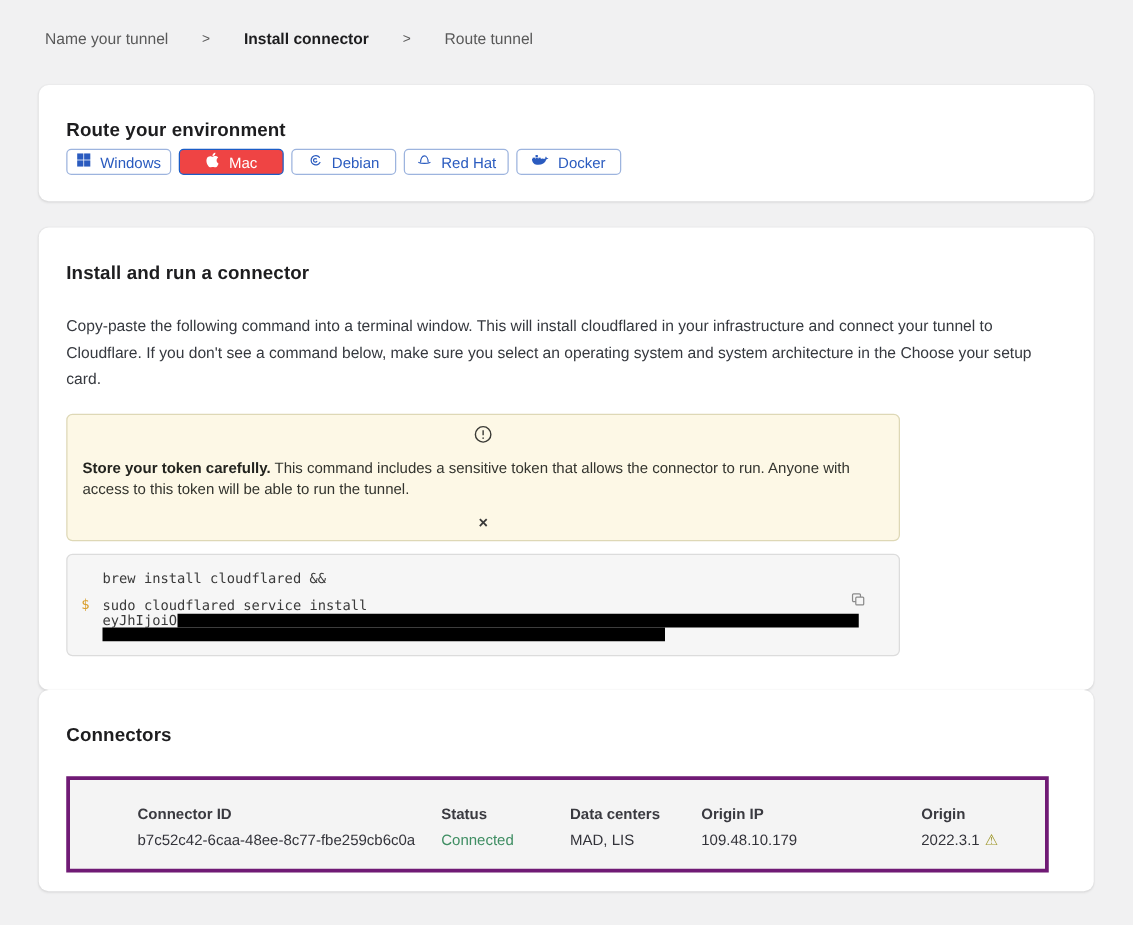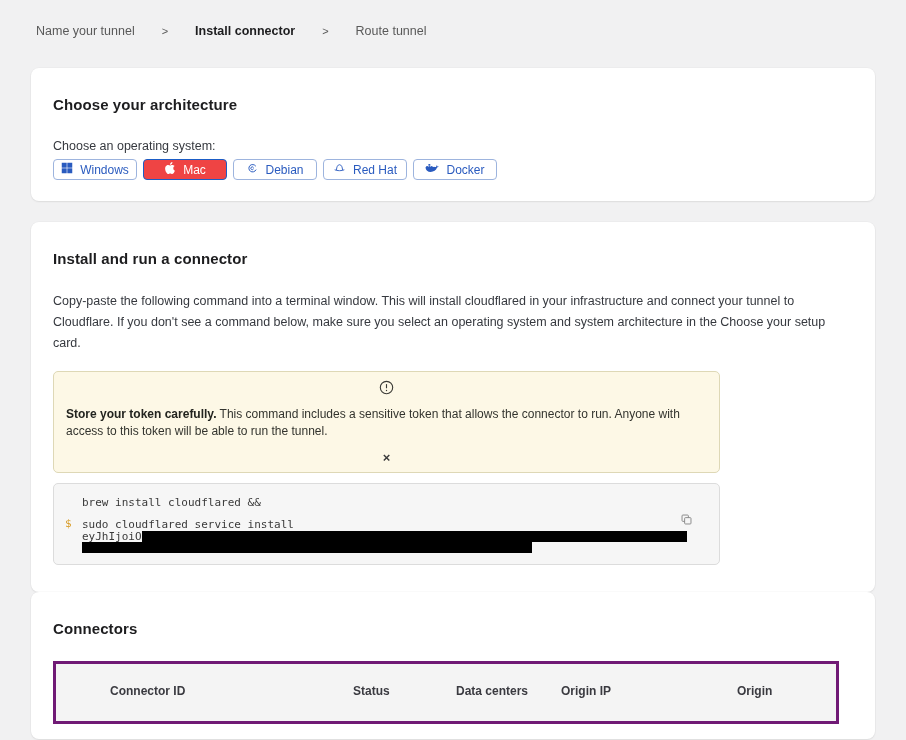--- a/index.html
+++ b/index.html
@@ -127,22 +127,21 @@
 
 <nav class="breadcrumb">
   <span class="crumb">Name your tunnel</span>
   <span class="sep">&gt;</span>
   <span class="crumb active">Install connector</span>
   <span class="sep">&gt;</span>
   <span class="crumb">Route tunnel</span>
 </nav>
 
 <section class="card" id="env-card">
-  <h2>Choose your architecture</h2>
-  <div class="os-label">Choose an operating system:</div>
+  <h2>Route your environment</h2>
   <div class="os-row">
 
     <button class="os-btn">
       <span>
         <svg width="12" height="12" viewBox="0 0 16 16" fill="currentColor">
             <rect x="1" y="1" width="6.6" height="6.6"></rect>
             <rect x="8.4" y="1" width="6.6" height="6.6"></rect>
             <rect x="1" y="8.4" width="6.6" height="6.6"></rect>
             <rect x="8.4" y="8.4" width="6.6" height="6.6"></rect>
           </svg>
@@ -232,14 +231,21 @@
   <h2>Connectors</h2>
 
   <div class="connectors-table">
     <div class="tbl-row header">
       <span>Connector ID</span>
       <span>Status</span>
       <span>Data centers</span>
       <span>Origin IP</span>
       <span>Origin</span>
     </div>
+    <div class="tbl-row values">
+      <span>b7c52c42-6caa-48ee-8c77-fbe259cb6c0a</span>
+      <span class="status-connected">Connected</span>
+      <span>MAD, LIS</span>
+      <span>109.48.10.179</span>
+      <span><span>2022.3.1</span><span class="version-warning-icon">⚠</span></span>
+    </div>
   </div>
 </section>
 
 </body></html>

